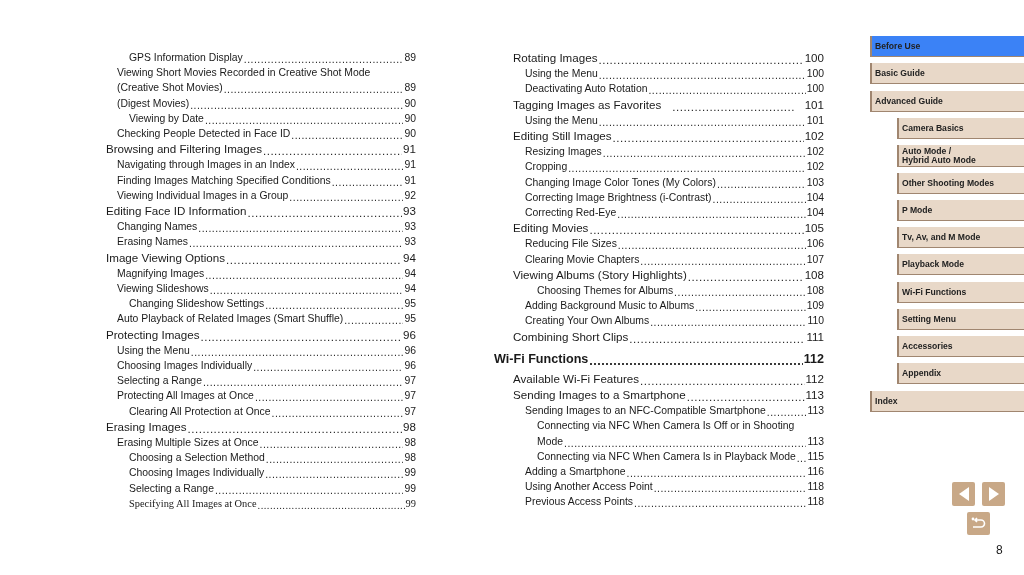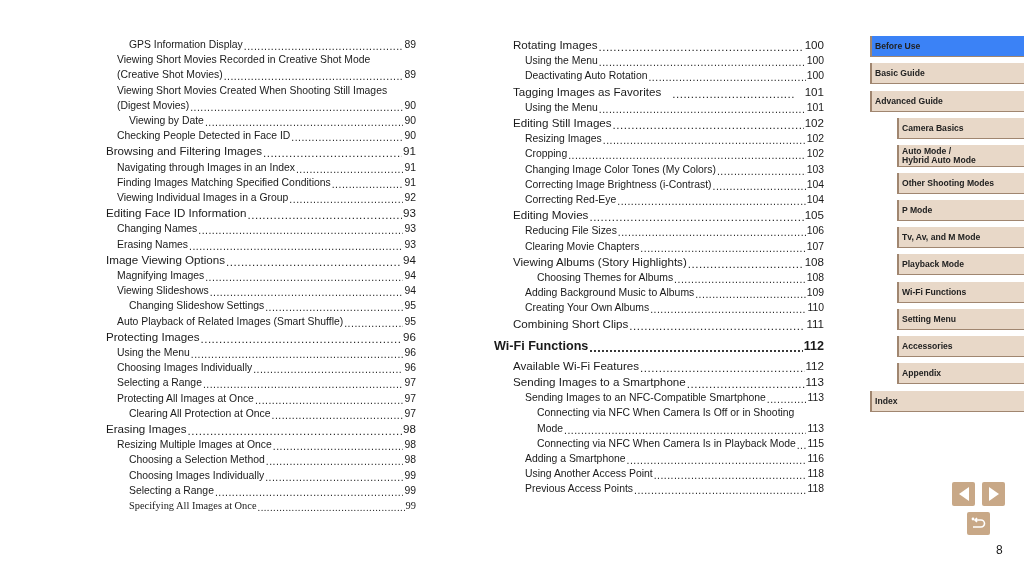--- a/index.html
+++ b/index.html
@@ -1,18 +1,18 @@
 <!DOCTYPE html>
 <html><head>
 <meta charset="utf-8">
 <style>
   html,body{margin:0;padding:0;}
   body{width:1024px;height:575px;background:#ffffff;position:relative;overflow:hidden;
        font-family:"Liberation Sans",sans-serif;color:#1a1a1a;}
-  .col{position:absolute;top:37px;}
+  .col{position:absolute;top:50px;}
   #col-left{left:106px;width:310px;}
   #col-right{left:494px;width:330px;}
   .entry{position:relative;display:flex;align-items:flex-end;white-space:nowrap;line-height:15.2px;font-size:10.4px;}
   .entry.l1{font-size:11.6px;line-height:16.2px;}
   .entry.top{font-size:12.6px;font-weight:bold;line-height:20px;}
   .entry .t{flex:0 0 auto;}
   .entry .d{flex:1 1 auto;overflow:hidden;margin:0 1px;position:relative;height:1em;}
   .entry .d::after{content:"........................................................................................................................................................................................................................";position:absolute;left:0;bottom:-2px;letter-spacing:0.5px;}
   .entry .p{flex:0 0 auto;}
   
@@ -36,23 +36,20 @@
     </div>
     <div class="entry l2" style="padding-left: 11px;">
       <span class="t">Viewing Short Movies Recorded in Creative Shot Mode</span>
     </div>
     <div class="entry l2" style="padding-left: 11px;">
       <span class="t">(Creative Shot Movies)</span>
       <span class="d"></span>
       <span class="p">89</span>
     </div>
     <div class="entry l2" style="padding-left: 11px;">
-      <span class="t">Viewing Short Movies Created When Shooting Still Images</span>
-    </div>
-    <div class="entry l2" style="padding-left: 11px;">
       <span class="t">(Digest Movies)</span>
       <span class="d"></span>
       <span class="p">90</span>
     </div>
     <div class="entry l2" style="padding-left: 23px;">
       <span class="t">Viewing by Date</span>
       <span class="d"></span>
       <span class="p">90</span>
     </div>
     <div class="entry l2" style="padding-left: 11px;">
@@ -149,21 +146,21 @@
       <span class="t">Clearing All Protection at Once</span>
       <span class="d"></span>
       <span class="p">97</span>
     </div>
     <div class="entry l1" style="padding-left: 0px;">
       <span class="t">Erasing Images</span>
       <span class="d"></span>
       <span class="p">98</span>
     </div>
     <div class="entry l2" style="padding-left: 11px;">
-      <span class="t">Resizing Multiple Images at Once</span>
+      <span class="t">Erasing Multiple Sizes at Once</span>
       <span class="d"></span>
       <span class="p">98</span>
     </div>
     <div class="entry l2" style="padding-left: 23px;">
       <span class="t">Choosing a Selection Method</span>
       <span class="d"></span>
       <span class="p">98</span>
     </div>
     <div class="entry l2" style="padding-left: 23px;">
       <span class="t">Choosing Images Individually</span>

